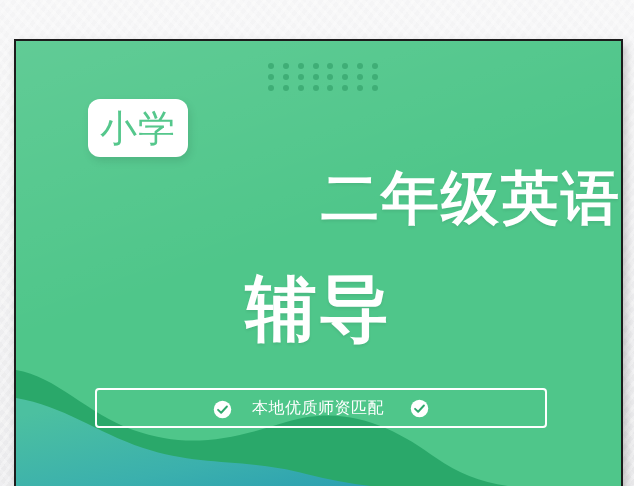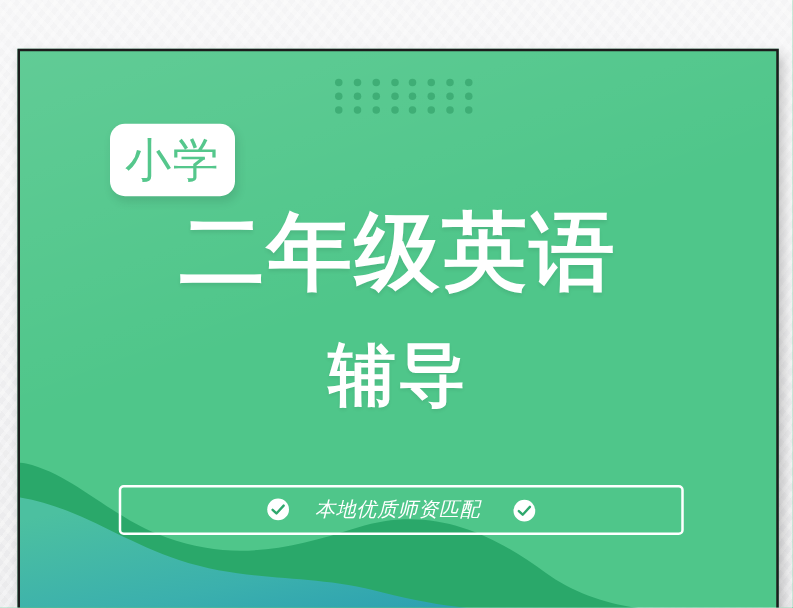--- a/index.html
+++ b/index.html
@@ -97,26 +97,27 @@
     width: 100%;
     text-align: center;
     color: #ffffff;
     font-family: "DejaVu Sans", "Liberation Sans", sans-serif;
     font-weight: 700;
     line-height: 1;
     text-shadow: 0 2px 3px rgba(0,0,0,0.07);
   }
   #headline-1 {
     top: 128px;
-    font-size: 68px;
+    font-size: 58px;
     letter-spacing: 2px;
+    text-align: right;
   }
   #headline-2 {
     top: 232px;
-    font-size: 54px;
+    font-size: 71px;
     letter-spacing: 2px;
   }
 
   
   #waves {
     position: absolute;
     left: 0;
     bottom: 0;
     width: 100%;
     height: 120px;
@@ -133,23 +134,22 @@
     border-radius: 4px;
     display: flex;
     align-items: center;
     justify-content: center;
     gap: 26px;
     box-sizing: border-box;
     z-index: 5;
   }
   .feature-item {
     display: flex;
-    align-items: flex-start;
+    align-items: flex-end;
     gap: 20px;
-    font-style: italic;
   }
   .feature-item .check-icon {
     width: 19px;
     height: 19px;
     flex: 0 0 auto;
     display: block;
   }
   .feature-item .feature-label {
     font-family: "DejaVu Sans", "Liberation Sans", sans-serif;
     font-size: 16px;

